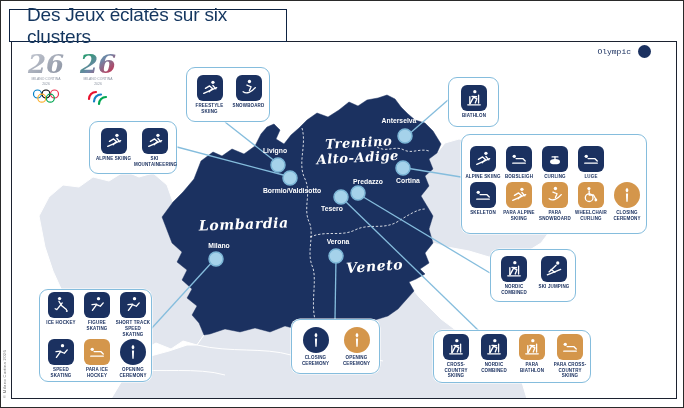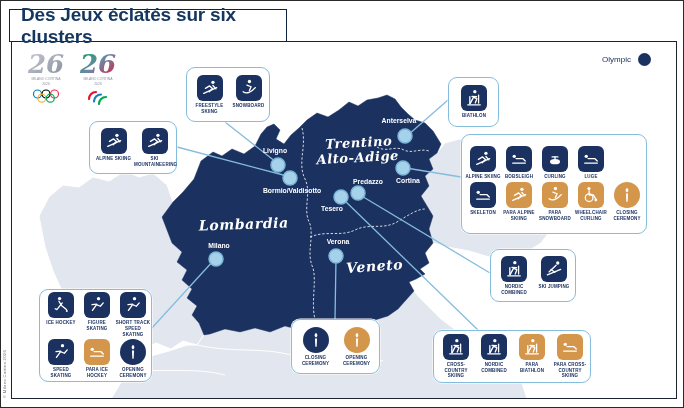--- a/index.html
+++ b/index.html
@@ -1,36 +1,36 @@
 <!DOCTYPE html>
 <html><head>
 <meta charset="utf-8">
 <style>
   html,body{margin:0;padding:0;background:#fff;font-family:"Liberation Sans",sans-serif;}
   .canvas{position:relative;width:684px;height:408px;background:#fff;border:1px solid #2a2a2a;box-sizing:border-box;overflow:hidden;}
   .frame{position:absolute;left:10px;top:40px;width:666px;height:358px;border:1.5px solid #1c2230;box-sizing:border-box;z-index:4;pointer-events:none;}
   .title-box{position:absolute;left:8px;top:8px;width:278px;height:33px;background:#fff;border:1.6px solid #0e2342;box-sizing:border-box;z-index:6;display:flex;align-items:center;padding-left:9px;}
-  .title-box h1{margin:2px;font-size:19px;font-weight:bold;color:#14365f;letter-spacing:-.2px;}
+  .title-box h1{margin:8px;font-size:19px;font-weight:normal;color:#14365f;letter-spacing:-.2px;}
   #map-svg{position:absolute;left:10px;top:40px;z-index:1;}
   .gray{fill:#e2e6ee;stroke:#fff;stroke-width:1;}
   .navy{fill:#1b3160;stroke:#1b3160;stroke-width:.5;}
   .border-dash{fill:none;stroke:#fff;stroke-width:.9;stroke-dasharray:2.4 1.8;opacity:.9;}
   .gray-line{fill:none;stroke:#fff;stroke-width:1;}
   .connector{stroke:#85bddd;stroke-width:1.3;}
   .city-dot{fill:#a5d2ea;stroke:#7cb6d6;stroke-width:1.5;}
   .city-label{fill:#fff;font-size:6.8px;font-weight:600;text-anchor:middle;font-family:"Liberation Sans",sans-serif;}
   .region-label{fill:#fff;font-style:italic;font-weight:bold;text-anchor:middle;font-family:"DejaVu Serif",serif;letter-spacing:.6px;}
   .cluster{position:absolute;background:#fff;border:1.5px solid #85bddd;border-radius:9px;box-sizing:border-box;padding:4px 3px;display:flex;flex-direction:column;justify-content:center;gap:2px;z-index:3;box-shadow:0 0 0 .5px #fff;}
   .crow{display:flex;justify-content:flex-start;}
   .cell{display:flex;flex-direction:column;align-items:center;flex:0 0 auto;}
   .icon{width:26px;height:26px;border-radius:6px;display:flex;align-items:center;justify-content:center;}
   .icon.circle{border-radius:50%;}
   .icon svg{width:20px;height:20px;display:block;}
   .clabel{font-size:4.5px;font-weight:700;color:#1b3160;text-align:center;line-height:1.3;margin-top:2px;letter-spacing:.15px;max-width:100%;}
-  .legend{position:absolute;left:500px;top:50px;width:150px;z-index:3;}
+  .legend{position:absolute;left:500px;top:42px;width:150px;z-index:3;font-family:Liberation Mono, monospace;}
   .legend-row{display:flex;justify-content:flex-end;align-items:center;gap:7px;height:17px;}
   .legend-row span.lbl{font-size:8px;color:#1b3160;}
   .legend-dot{width:13px;height:13px;border-radius:50%;display:inline-block;}
   .logos{position:absolute;left:24px;top:48px;z-index:3;}
   .credit{position:absolute;left:1px;top:397px;transform:rotate(-90deg);transform-origin:0 0;font-size:4.2px;color:#777;letter-spacing:.3px;z-index:5;white-space:nowrap;}
   .hidden-defs{position:absolute;width:0;height:0;overflow:hidden;}
   .f{fill:#fff;stroke:none;}
   .s{fill:none;stroke:#fff;stroke-width:1.6;stroke-linecap:round;stroke-linejoin:round;}
 </style>
 </head>

